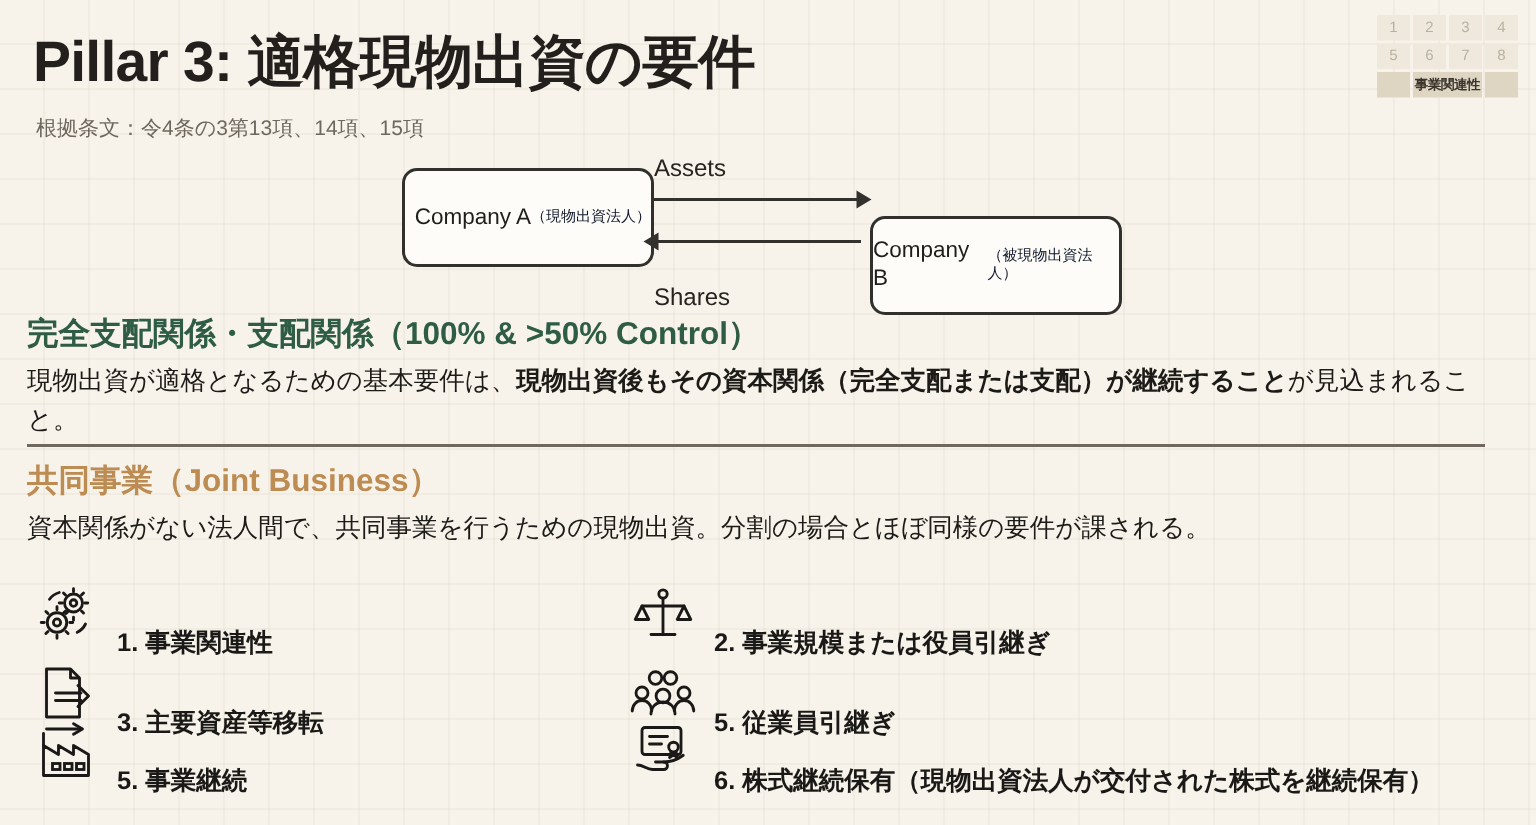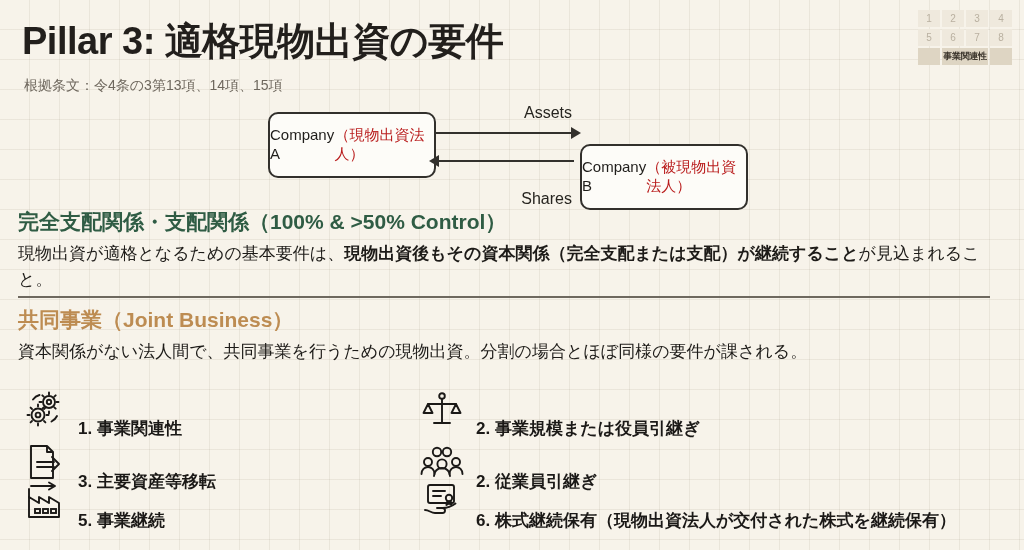--- a/index.html
+++ b/index.html
@@ -110,22 +110,22 @@
     justify-content: flex-end;
     line-height: 1.25;
   }
   .node.left  { left: 0; }
   .node.right { left: 312px; margin-top: 32px; }
   .node-en {
     font-size: 15px;
     color: #201e1b;
   }
   .node-jp {
-    font-size: 15px;
-    color: #b91c1c;
+    font-size: 10px;
+    color: #0f172a;
   }
   .arrow {
     position: absolute;
     height: 2px;
     background: #33312d;
   }
   .arrow.to-right {
     left: 168px;
     top: 20px;
     width: 136px;
@@ -150,21 +150,21 @@
     left: -9px;
     top: -5px;
     border-right: 10px solid #33312d;
     border-top: 6px solid transparent;
     border-bottom: 6px solid transparent;
   }
   .arrow-label {
     position: absolute;
     font-size: 16px;
     color: #26241f;
-    text-align: right;
+    text-align: left;
     width: 136px;
   }
   .arrow-label.assets { left: 168px; top: -8px; }
   .arrow-label.shares { left: 168px; top: 56px; margin-top: 22px; }
 
   
   .sec-head {
     position: absolute;
     left: 18px;
     font-size: 21px;
@@ -335,21 +335,21 @@
       <svg class="ico" width="44" height="40" viewBox="0 0 44 40" fill="none" stroke="#1b1917" stroke-width="1.9">
         <circle cx="17" cy="10" r="4.2"></circle>
           <circle cx="27" cy="10" r="4.2"></circle>
         <circle cx="8" cy="20" r="4"></circle>
           <circle cx="22" cy="22" r="4.6"></circle>
           <circle cx="36" cy="20" r="4"></circle>
         <path d="M1.5 32c0-4.2 3-7 6.5-7s6.5 2.8 6.5 7" stroke-linecap="round"></path>
         <path d="M29.5 32c0-4.2 3-7 6.5-7s6.5 2.8 6.5 7" stroke-linecap="round"></path>
         <path d="M14 34c0-4.8 3.6-8 8-8s8 3.2 8 8" stroke-linecap="round"></path>
       </svg>
-      <span class="item-label">2. 従業員引継ぎ</span>
+      <span class="item-label">5. 従業員引継ぎ</span>
     </div>
 
     <div class="item col-l row-3">
       <span class="ico">
         <svg width="42" height="40" viewBox="0 0 42 40" fill="none" stroke="#1b1917" stroke-width="1.9">
           <path d="M6 36V16l10 6V16l10 6V16l10 6v14z" stroke-linejoin="round"></path>
           <rect x="12" y="28" width="5" height="4"></rect>
             <rect x="20" y="28" width="5" height="4"></rect>
             <rect x="28" y="28" width="5" height="4"></rect>
           <path d="M6 16V8" stroke-linecap="round"></path>

